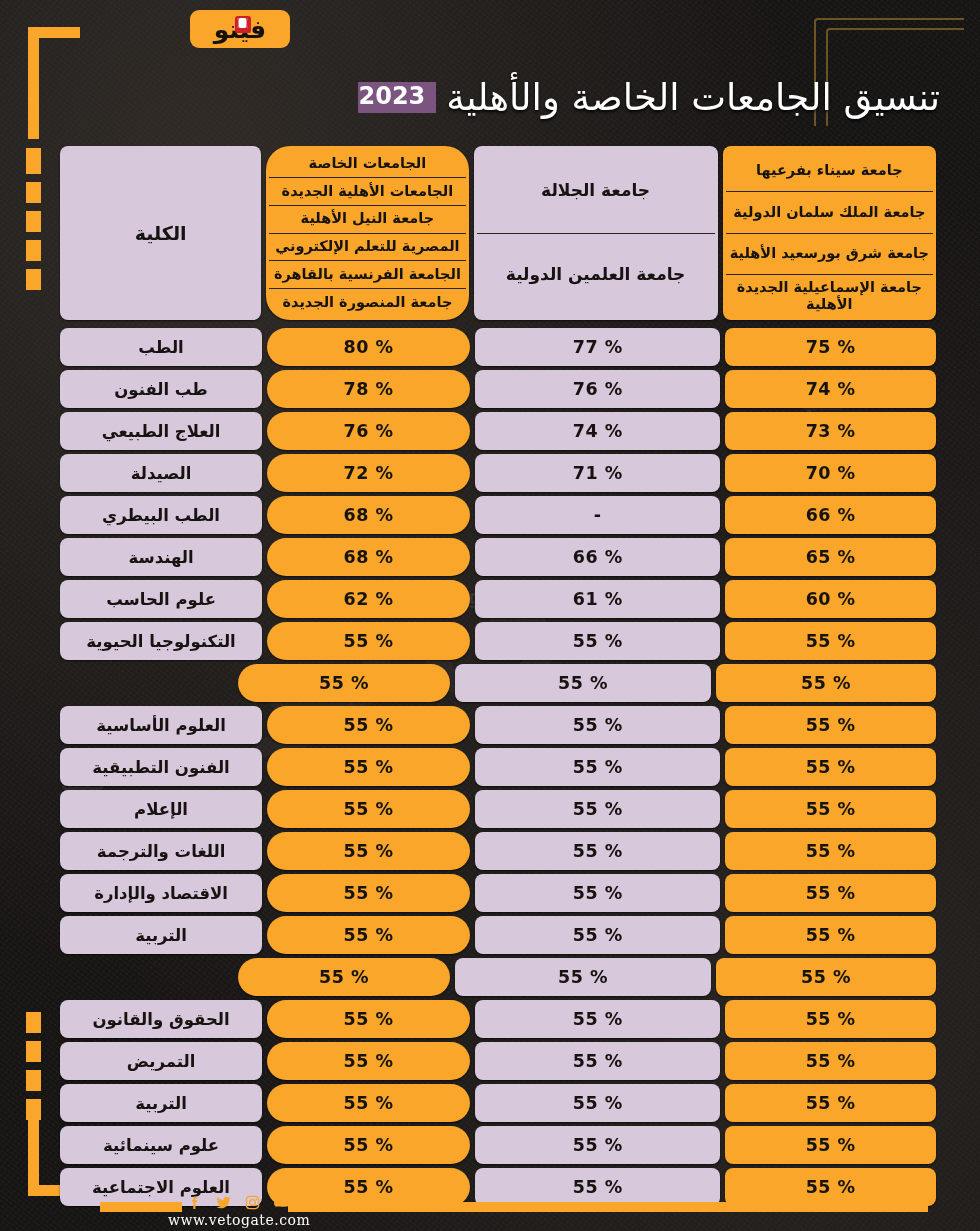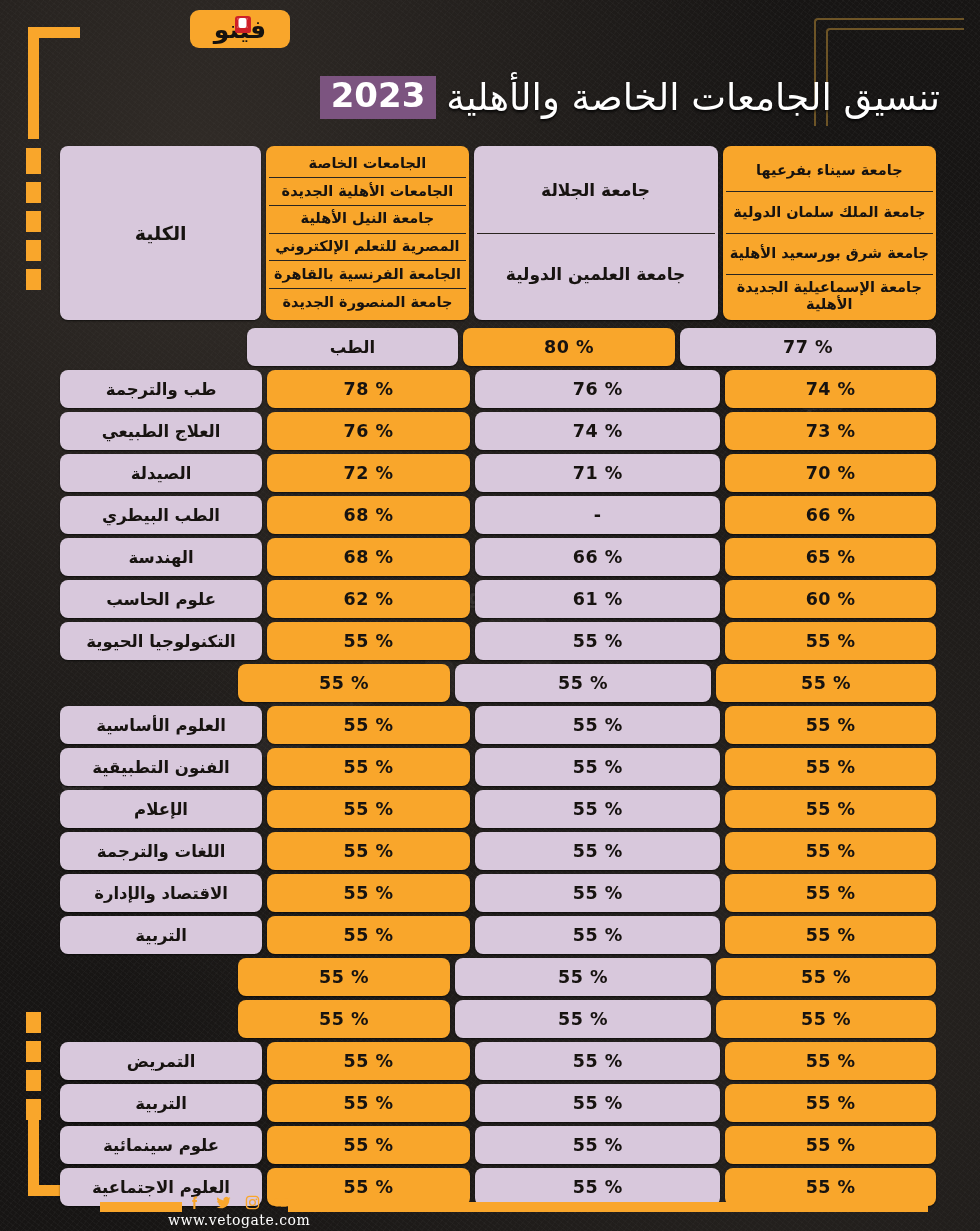--- a/index.html
+++ b/index.html
@@ -103,23 +103,23 @@
     display: flex; align-items: center; gap: 10px;
     direction: rtl;
   }
   #title-main {
     font-size: 37px; font-weight: normal; color: #ffffff;
     letter-spacing: -0.5px;
     text-shadow: 0 2px 3px rgba(0,0,0,.85);
     white-space: nowrap;
   }
   #title-year {
-    font-size: 34px; font-weight: bold; color: #ffffff;
+    font-size: 24px; font-weight: bold; color: #ffffff;
     background: #7c5480;
-    padding: 1px 11px 4px 11px;
+    padding: 1px 11px 4px 1px;
     line-height: 1.1;
   }
 
   
   #table {
     position: absolute; left: 60px; top: 146px;
     width: 876px;
     display: flex; flex-direction: column; gap: 4px;
   }
 
@@ -132,21 +132,21 @@
     font-weight: bold;
     color: #171310;
     box-shadow: 0 1px 2px rgba(0,0,0,.6);
   }
   .c-orange { background: #F9A62B; }
   .c-lav    { background: #D8C8DC; }
 
   
   .col1 { width: 220px; }
   .col2 { width: 256px; }
-  .col3 { width: 212px; }
+  .col3 { width: 212px; border-radius: 24px; }
   .col4 { width: 211px; }
 
   
   #header-row { height: 174px; }
   #header-row .cell { height: 174px; padding: 4px 3px; }
 
   .stack {
     display: flex; flex-direction: column;
     justify-content: center; align-items: stretch;
     width: 100%; height: 100%;
@@ -283,20 +283,23 @@
             <div class="line">جامعة المنصورة الجديدة</div>
           </div>
       </div>
       <div class="cell c-lav col4">
         <span class="hdr-plain">الكلية</span>
       </div>
     </div>
 
     <div id="rows-host">
         <div class="row data-row" style="margin-top: 4px;">
+          <div class="cell c-orange col1">
+            <span class="val">% 75</span>
+          </div>
           <div class="cell c-lav col2">
             <span class="val">% 77</span>
           </div>
           <div class="cell c-orange col3">
             <span class="val">% 80</span>
           </div>
           <div class="cell c-lav col4 label">
             <span class="val">الطب</span>
           </div>
         </div>
@@ -304,21 +307,21 @@
           <div class="cell c-orange col1">
             <span class="val">% 74</span>
           </div>
           <div class="cell c-lav col2">
             <span class="val">% 76</span>
           </div>
           <div class="cell c-orange col3">
             <span class="val">% 78</span>
           </div>
           <div class="cell c-lav col4 label">
-            <span class="val">طب والترجمة</span>
+            <span class="val">طب الفنون</span>
           </div>
         </div>
         <div class="row data-row" style="margin-top: 4px;">
           <div class="cell c-orange col1">
             <span class="val">% 73</span>
           </div>
           <div class="cell c-lav col2">
             <span class="val">% 74</span>
           </div>
           <div class="cell c-orange col3">
@@ -506,20 +509,23 @@
         </div>
         <div class="row data-row" style="margin-top: 4px;">
           <div class="cell c-orange col1">
             <span class="val">% 55</span>
           </div>
           <div class="cell c-lav col2">
             <span class="val">% 55</span>
           </div>
           <div class="cell c-orange col3">
             <span class="val">% 55</span>
+          </div>
+          <div class="cell c-lav col4 label">
+            <span class="val">الحقوق والقانون</span>
           </div>
         </div>
         <div class="row data-row" style="margin-top: 4px;">
           <div class="cell c-orange col1">
             <span class="val">% 55</span>
           </div>
           <div class="cell c-lav col2">
             <span class="val">% 55</span>
           </div>
           <div class="cell c-orange col3">

